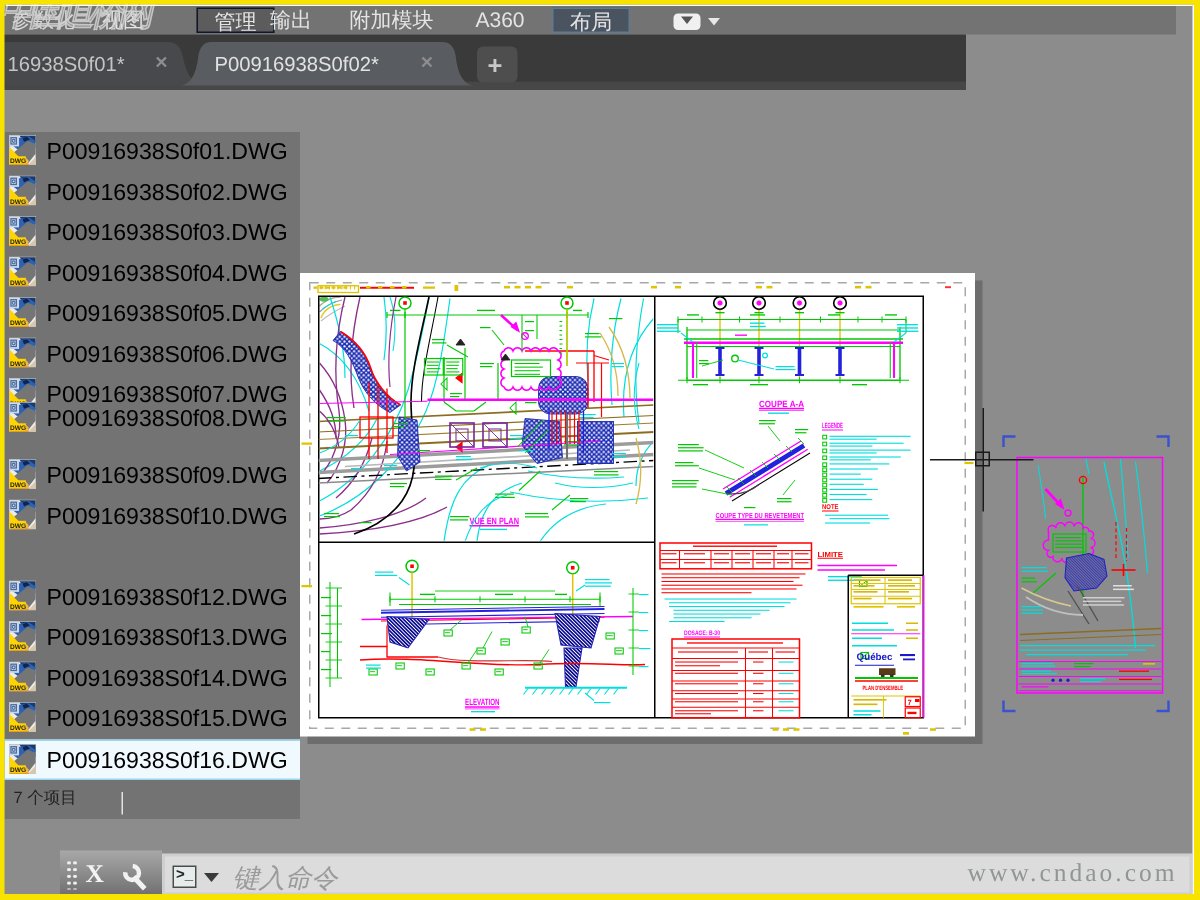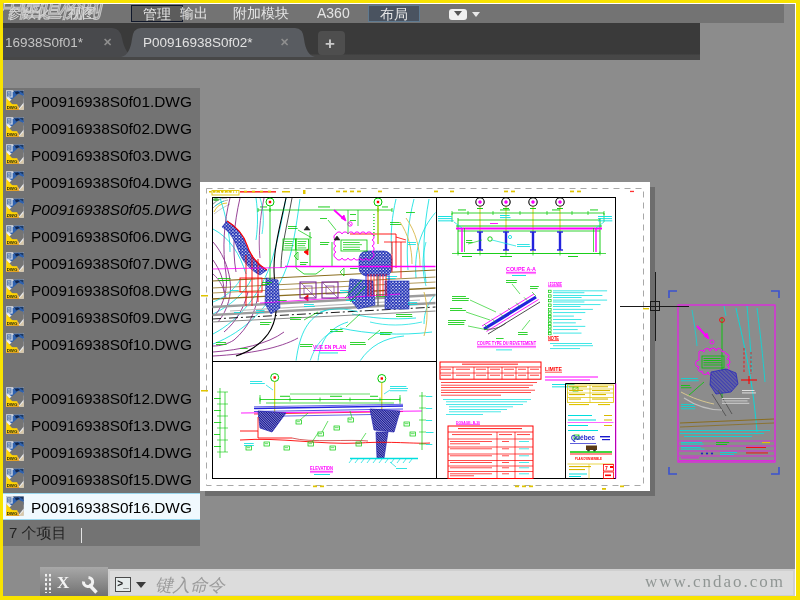--- a/index.html
+++ b/index.html
@@ -2,30 +2,30 @@
 <html><head>
 <meta charset="utf-8">
 <style>
 *{margin:0;padding:0;box-sizing:border-box}
 html,body{width:800px;height:600px;overflow:hidden;background:#8c8c8c;font-family:"Liberation Sans",sans-serif}
 #stage{position:absolute;left:0;top:0;width:800px;height:600px;background:#8c8c8c}
 .abs{position:absolute}
 
 #menubar{left:0;top:3px;width:784px;height:20px;background:#737373;color:#e4e4e4;font-size:14px}
 .mi{position:absolute;top:2px;height:17px;line-height:17px;white-space:nowrap}
-#tabbar{left:0;top:23px;width:700px;height:37px;background:linear-gradient(#3a3a3a 0,#3a3a3a 31px,#474747 32px,#474747 37px)}
+#tabbar{left:0;top:23px;width:644px;height:37px;background:linear-gradient(#3a3a3a 0,#3a3a3a 31px,#474747 32px,#474747 37px)}
 #canvasarea{left:0;top:60px;width:800px;height:540px;background:#8c8c8c}
 
 .tabx{position:absolute;width:11px;height:11px;color:#8e8e8e;font-size:11px;line-height:11px;font-weight:bold}
 
 #filelist{left:3px;top:88px;width:197px;height:458px;background:#737373;font-size:15.4px;color:#000}
 .frow{position:absolute;left:0;width:197px;height:27px}
 .frow .txt{position:absolute;left:28px;top:5px;white-space:nowrap}
 .frow svg{position:absolute;left:2.5px;top:2px}
-#fl-foot{position:absolute;left:0;top:432px;width:197px;height:26px;font-size:15px;color:#222}
+#fl-foot{position:absolute;left:0;top:432px;width:197px;height:26px;font-size:11px;color:#222}
 
 #cmddark{left:40px;top:567px;width:68px;height:30px;background:linear-gradient(#a8a8a8,#8f8f8f 45%,#6f6f6f)}
 #cmdlight{left:108px;top:569px;width:687px;height:28px;background:#cfcfcf}
 #cmdinner{position:absolute;left:2px;top:2px;width:683px;height:24px;background:#dcdcdc}
 
 .yb{background:#f8e300;z-index:50}
 </style>
 </head>
 <body>
 <div id="stage">
@@ -896,21 +896,21 @@
           <path d="M17.7,6 L17.7,12.5 L12,19.7 L6,19.7 L2.2,12.5 L12.5,3.8 Z" fill="#757575"></path>
           <path d="M13,19.7 L17.7,14.8 L17.7,19.7 Z" fill="#d8c8a8"></path>
           <path d="M0.3,8 L11,19.2 L0.3,19.2 Z" fill="#ffd400"></path>
           <rect x="0.3" y="14.2" width="11" height="5.3" fill="#ffd400"></rect>
           <path d="M10.8,14.5 L13,17 L13,19.5 L10.8,19.5 Z" fill="#f0b840"></path>
           <rect x="0.3" y="19.2" width="13" height="0.8" fill="#e89c1c"></rect>
           <text x="0.7" y="18.8" font-size="4.4" font-weight="bold" fill="#1a1a1a" font-family="Liberation Sans">DWG</text>
         </svg>
         <span class="txt">P00916938S0f04.DWG</span>
       </div>
-      <div class="frow" style="top:108px;font-style:italic;">
+      <div class="frow" style="top:108px;">
         <svg width="18" height="20" viewBox="0 0 18 20">
           <rect x="0.3" y="0.3" width="17.4" height="19.4" fill="#ececec" stroke="#c0c0c8" stroke-width="0.6"></rect>
           <path d="M7,0.5 L17.7,0.5 L17.7,5 L12,7 Z" fill="#1b3a66"></path>
           <path d="M3,2.5 L13,0.8 L17.7,4 L17.7,8.5 L7.5,11 L3,7.5 Z" fill="#2e62b0"></path>
           <path d="M9,2 L12,1.2 L14,3 L10,4.5 Z" fill="#10254d"></path>
           <rect x="0.5" y="0.8" width="6.2" height="6.8" fill="#cdd6e6"></rect>
           <rect x="1.3" y="1.8" width="3.6" height="4.2" fill="none" stroke="#44699e" stroke-width="0.8"></rect>
           <circle cx="3.1" cy="3.9" r="1" fill="none" stroke="#44699e" stroke-width="0.7"></circle>
           <path d="M17.7,6 L17.7,12.5 L12,19.7 L6,19.7 L2.2,12.5 L12.5,3.8 Z" fill="#757575"></path>
           <path d="M13,19.7 L17.7,14.8 L17.7,19.7 Z" fill="#d8c8a8"></path>
@@ -953,21 +953,21 @@
           <path d="M17.7,6 L17.7,12.5 L12,19.7 L6,19.7 L2.2,12.5 L12.5,3.8 Z" fill="#757575"></path>
           <path d="M13,19.7 L17.7,14.8 L17.7,19.7 Z" fill="#d8c8a8"></path>
           <path d="M0.3,8 L11,19.2 L0.3,19.2 Z" fill="#ffd400"></path>
           <rect x="0.3" y="14.2" width="11" height="5.3" fill="#ffd400"></rect>
           <path d="M10.8,14.5 L13,17 L13,19.5 L10.8,19.5 Z" fill="#f0b840"></path>
           <rect x="0.3" y="19.2" width="13" height="0.8" fill="#e89c1c"></rect>
           <text x="0.7" y="18.8" font-size="4.4" font-weight="bold" fill="#1a1a1a" font-family="Liberation Sans">DWG</text>
         </svg>
         <span class="txt">P00916938S0f07.DWG</span>
       </div>
-      <div class="frow" style="top:189px;text-align:right;">
+      <div class="frow" style="top:178px;text-align:right;">
         <svg width="18" height="20" viewBox="0 0 18 20">
           <rect x="0.3" y="0.3" width="17.4" height="19.4" fill="#ececec" stroke="#c0c0c8" stroke-width="0.6"></rect>
           <path d="M7,0.5 L17.7,0.5 L17.7,5 L12,7 Z" fill="#1b3a66"></path>
           <path d="M3,2.5 L13,0.8 L17.7,4 L17.7,8.5 L7.5,11 L3,7.5 Z" fill="#2e62b0"></path>
           <path d="M9,2 L12,1.2 L14,3 L10,4.5 Z" fill="#10254d"></path>
           <rect x="0.5" y="0.8" width="6.2" height="6.8" fill="#cdd6e6"></rect>
           <rect x="1.3" y="1.8" width="3.6" height="4.2" fill="none" stroke="#44699e" stroke-width="0.8"></rect>
           <circle cx="3.1" cy="3.9" r="1" fill="none" stroke="#44699e" stroke-width="0.7"></circle>
           <path d="M17.7,6 L17.7,12.5 L12,19.7 L6,19.7 L2.2,12.5 L12.5,3.8 Z" fill="#757575"></path>
           <path d="M13,19.7 L17.7,14.8 L17.7,19.7 Z" fill="#d8c8a8"></path>

